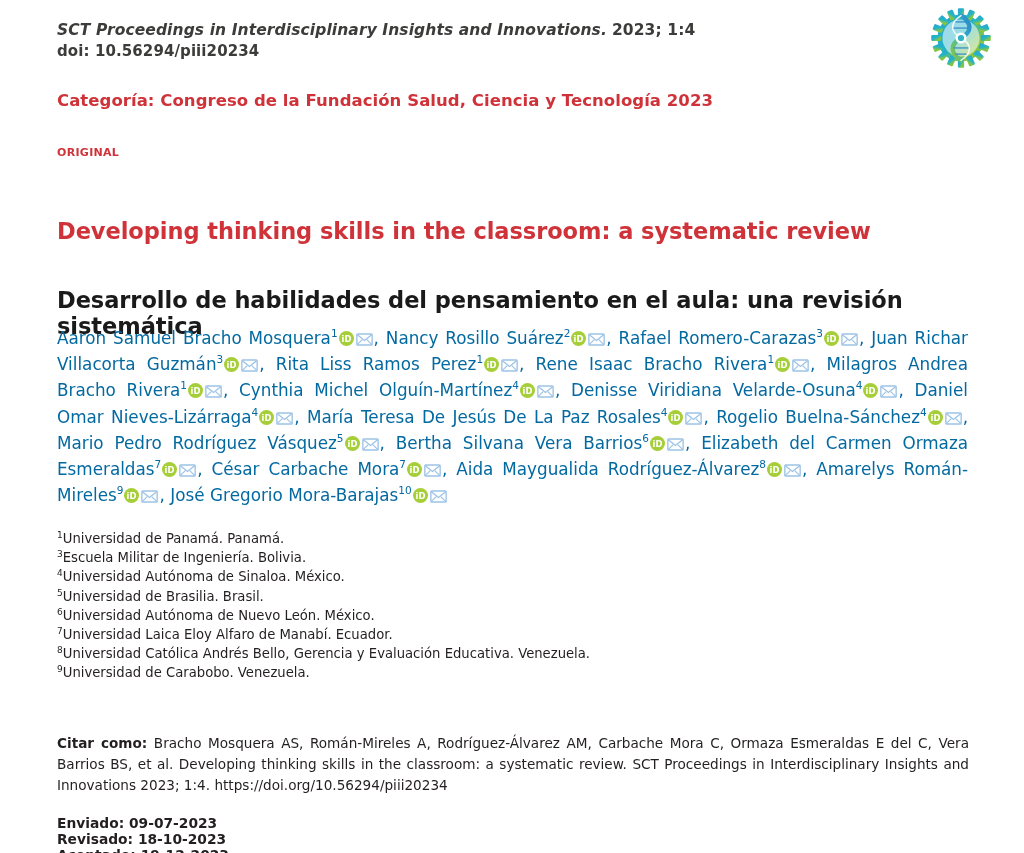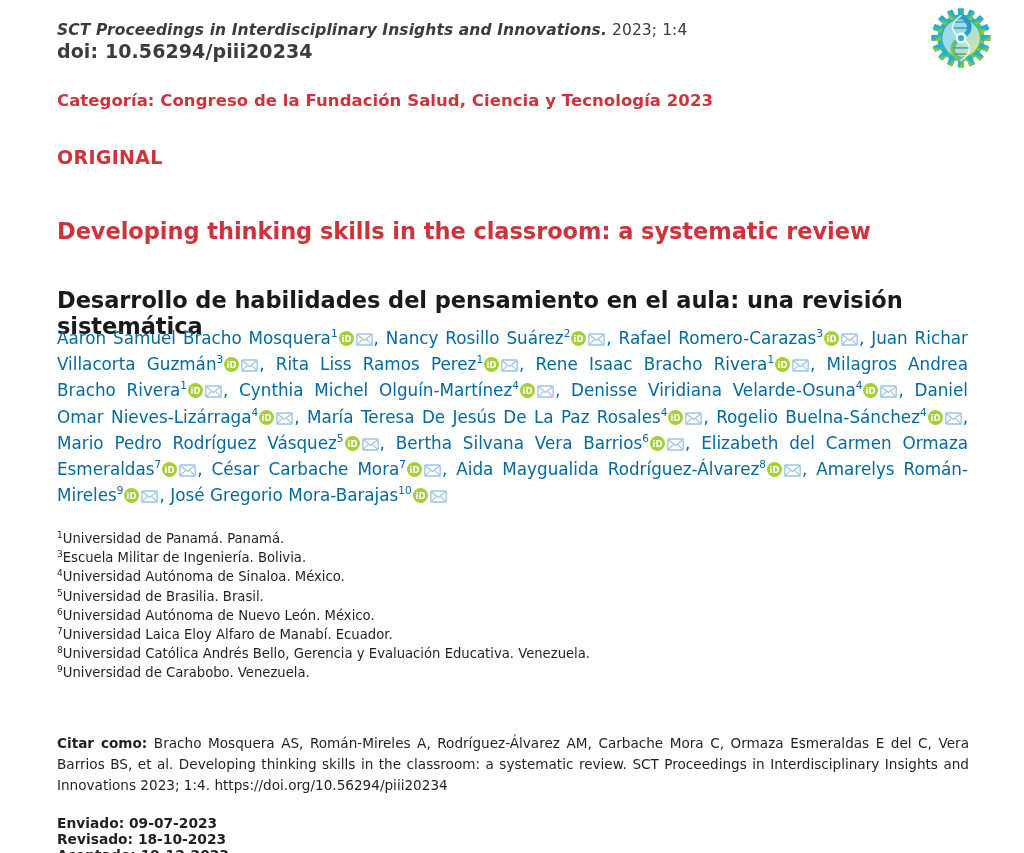--- a/index.html
+++ b/index.html
@@ -33,23 +33,23 @@
   .journal-line {
     font-size: 15.5px;
     line-height: 21px;
     color: #3c3c3b;
     letter-spacing: .1px;
   }
   .journal-name {
     font-style: italic;
     font-weight: 600;
   }
-  .journal-issue { font-weight: 400; }
+  .journal-issue { font-weight: 700; }
   .doi-line {
-    font-size: 19px;
+    font-size: 15px;
     line-height: 21px;
     color: #3c3c3b;
     font-weight: 600;
     letter-spacing: .1px;
   }
 
   
   .logo {
     position: absolute;
     right: 32px;
@@ -65,21 +65,21 @@
     top: 91px;
     font-size: 16.5px;
     font-weight: 700;
     color: #cf3339;
     letter-spacing: .05px;
   }
   .original {
     position: absolute;
     left: 57px;
     top: 146px;
-    font-size: 19px;
+    font-size: 11px;
     font-weight: 700;
     color: #cf3339;
     letter-spacing: .3px;
   }
 
   
   .title-en {
     position: absolute;
     left: 57px;
     top: 203px;

